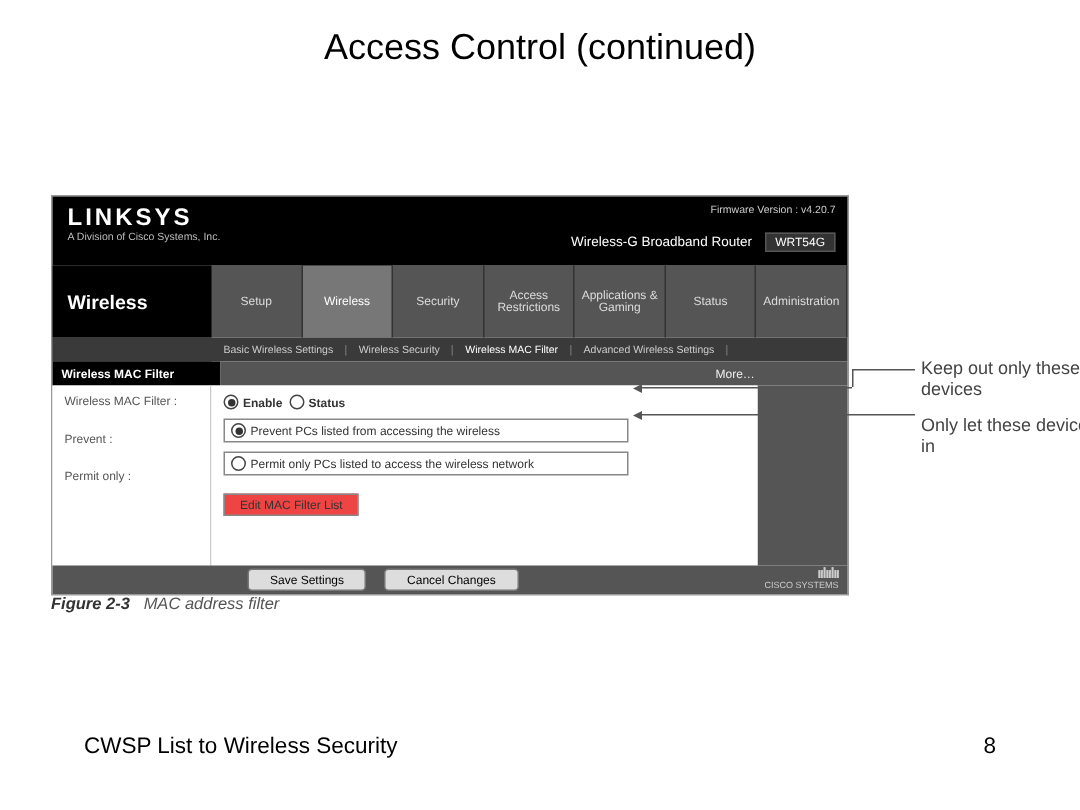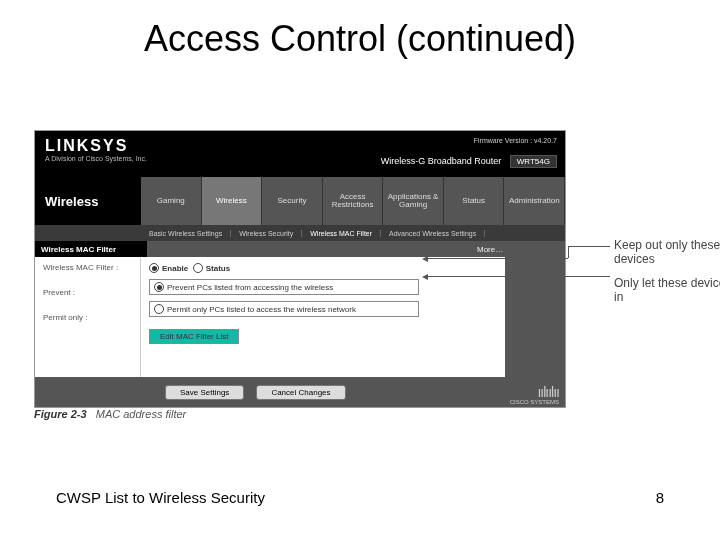--- a/index.html
+++ b/index.html
@@ -6,21 +6,21 @@
     margin: 0;
     padding: 0;
     width: 720px;
     height: 540px;
     background: #fff;
     font-family: Arial, Helvetica, sans-serif;
     color: #000;
     position: relative;
   }
   .slide-title {
-    font-size: 36px;
+    font-size: 24px;
     text-align: center;
     margin-top: 18px;
     font-weight: 400;
   }
   .figure-area {
     position: absolute;
     left: 34px;
     top: 130px;
     width: 660px;
   }
@@ -209,28 +209,28 @@
   .boxed {
     border: 1px solid #888;
     padding: 2px 4px;
     display: flex;
     align-items: center;
     width: 260px;
   }
   .btn-small {
     display: inline-block;
     border: 1px solid #888;
-    background: #14b8a6;
+    background: #ef4444;
     font-size: 8px;
     padding: 2px 10px;
     margin-top: 12px;
   }
   .bottom-bar {
     background: #555;
-    height: 30px;
+    height: 19px;
     display: flex;
     align-items: center;
     padding-left: 130px;
     gap: 12px;
     position: relative;
   }
   .btn-pill {
     background: #ddd;
     border: 1px solid #777;
     border-radius: 3px;
@@ -241,21 +241,22 @@
     position: absolute;
     right: 6px;
     bottom: 2px;
     font-size: 6px;
     color: #ccc;
     text-align: right;
     line-height: 1;
   }
   .cisco .bars {
     letter-spacing: -1px;
-    font-size: 14px;
+    font-size: 10px;
+    font-weight: bold;
   }
 
   
   .callout {
     position: absolute;
     font-size: 12px;
     color: #444;
   }
   .callout.c1 { left: 580px; top: 108px; width: 120px; }
   .callout.c2 { left: 580px; top: 146px; width: 130px; }
@@ -313,21 +314,21 @@
       <div class="fw">Firmware Version : v4.20.7</div>
       <div class="product-bar">
         <span>Wireless-G Broadband Router</span>
         <span class="model">WRT54G</span>
       </div>
     </div>
 
     <div class="section-row">
       <div class="section-label">Wireless</div>
       <div class="tabs">
-        <div class="tab">Gaming</div>
+        <div class="tab">Setup</div>
         <div class="tab active">Wireless</div>
         <div class="tab">Security</div>
         <div class="tab">Access Restrictions</div>
         <div class="tab">Applications &amp; Gaming</div>
         <div class="tab">Status</div>
         <div class="tab">Administration</div>
       </div>
     </div>
 
     <div class="subtabs-row">

